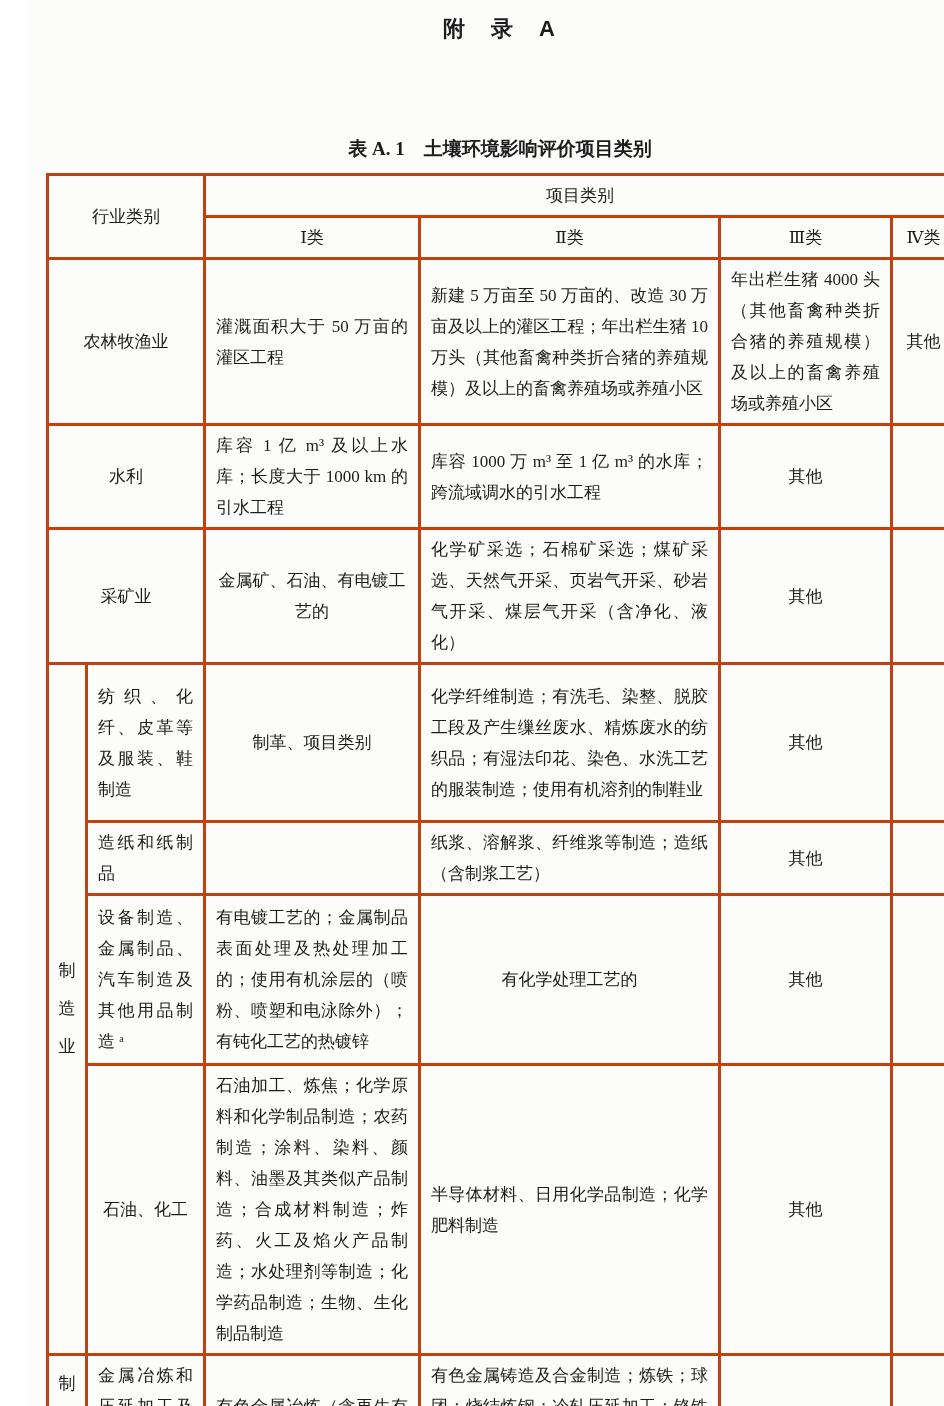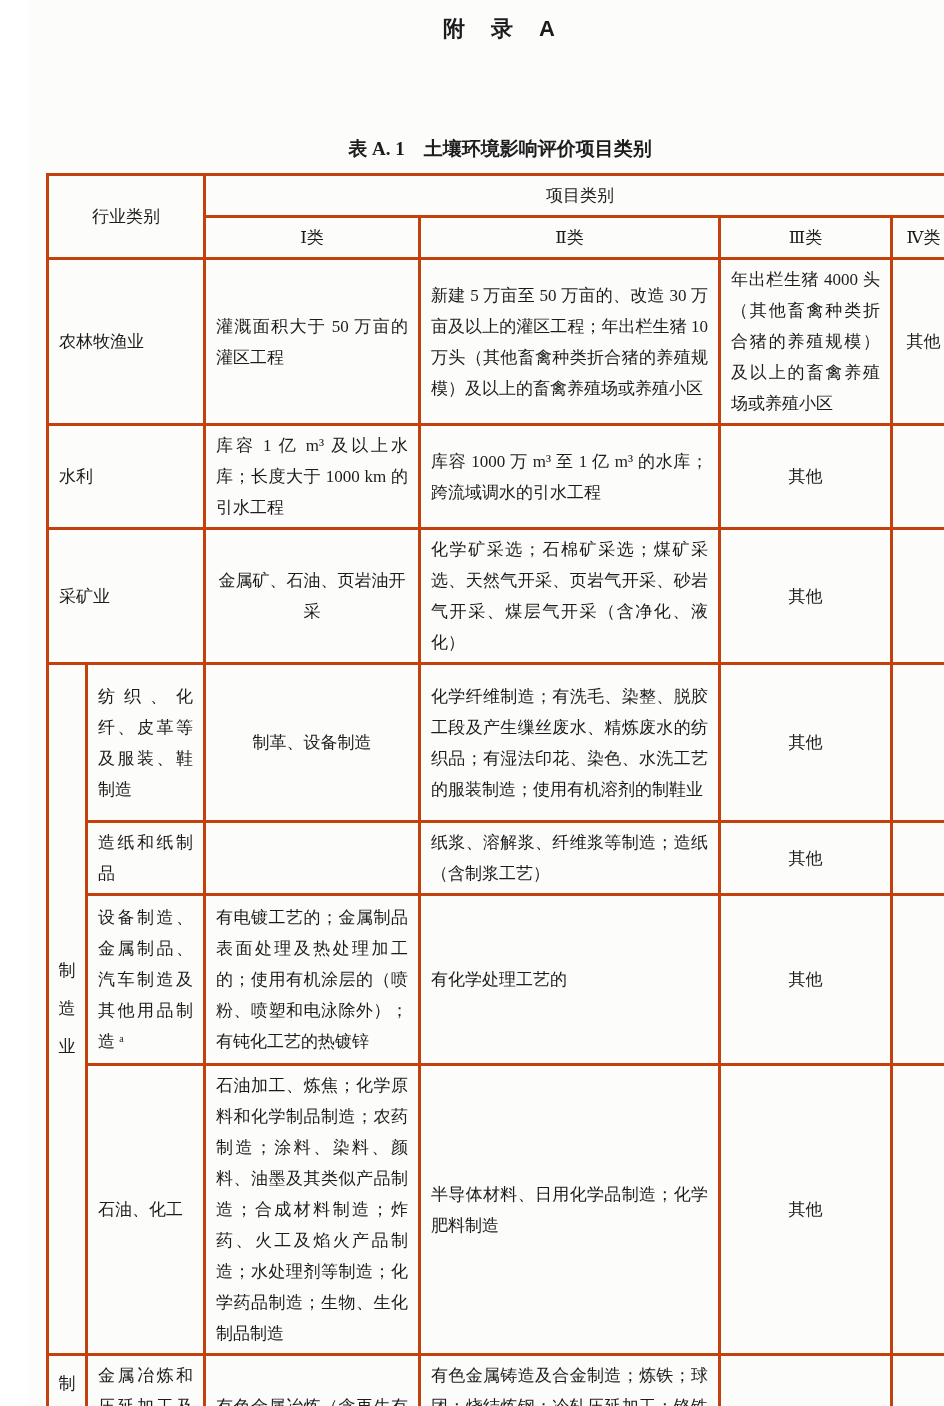--- a/index.html
+++ b/index.html
@@ -54,21 +54,21 @@
   tr.r-agri   { height: 157px; }
   tr.r-water  { height: 96px; }
   tr.r-mining { height: 127px; }
   tr.r-m1a { height: 158px; }
   tr.r-m1b { height: 65px; }
   tr.r-m1c { height: 170px; }
   tr.r-m1d { height: 254px; }
   tr.r-m2a { height: 130px; }
   .ctr { text-align: center; }
   .jus { text-align: justify; }
-  .lft { text-align: left; }
+  .lft { text-align: center; }
   .ind { padding-left: 12px; }
   .vgroup {
     width: 1.1em;
     margin: 0 auto;
     text-align: center;
     word-break: break-all;
     line-height: 38px;
   }
 </style>
 </head>
@@ -115,32 +115,32 @@
     <tr class="r-water">
       <td class="lft ind" colspan="2">水利</td>
       <td class="jus">库容 1 亿 m³ 及以上水库；长度大于 1000 km 的引水工程</td>
       <td class="jus">库容 1000 万 m³ 至 1 亿 m³ 的水库；跨流域调水的引水工程</td>
       <td class="ctr">其他</td>
       <td class="ctr"></td>
     </tr>
 
     <tr class="r-mining">
       <td class="lft ind" colspan="2">采矿业</td>
-      <td class="ctr">金属矿、石油、页岩油开采</td>
+      <td class="ctr">金属矿、石油、有电镀工艺的</td>
       <td class="jus">化学矿采选；石棉矿采选；煤矿采选、天然气开采、页岩气开采、砂岩气开采、煤层气开采（含净化、液化）</td>
       <td class="ctr">其他</td>
       <td class="ctr"></td>
     </tr>
 
     <tr class="r-m1a">
       <td rowspan="4" style="padding:2px;">
         <div class="vgroup">制造业</div>
       </td>
       <td class="jus">纺织、化纤、皮革等及服装、鞋制造</td>
-      <td class="ctr">制革、设备制造</td>
+      <td class="ctr">制革、项目类别</td>
       <td class="jus">化学纤维制造；有洗毛、染整、脱胶工段及产生缫丝废水、精炼废水的纺织品；有湿法印花、染色、水洗工艺的服装制造；使用有机溶剂的制鞋业</td>
       <td class="ctr">其他</td>
       <td class="ctr"></td>
     </tr>
     <tr class="r-m1b">
       <td class="jus">造纸和纸制品</td>
       <td class="jus"></td>
       <td class="jus">纸浆、溶解浆、纤维浆等制造；造纸（含制浆工艺）</td>
       <td class="ctr">其他</td>
       <td class="ctr"></td>

